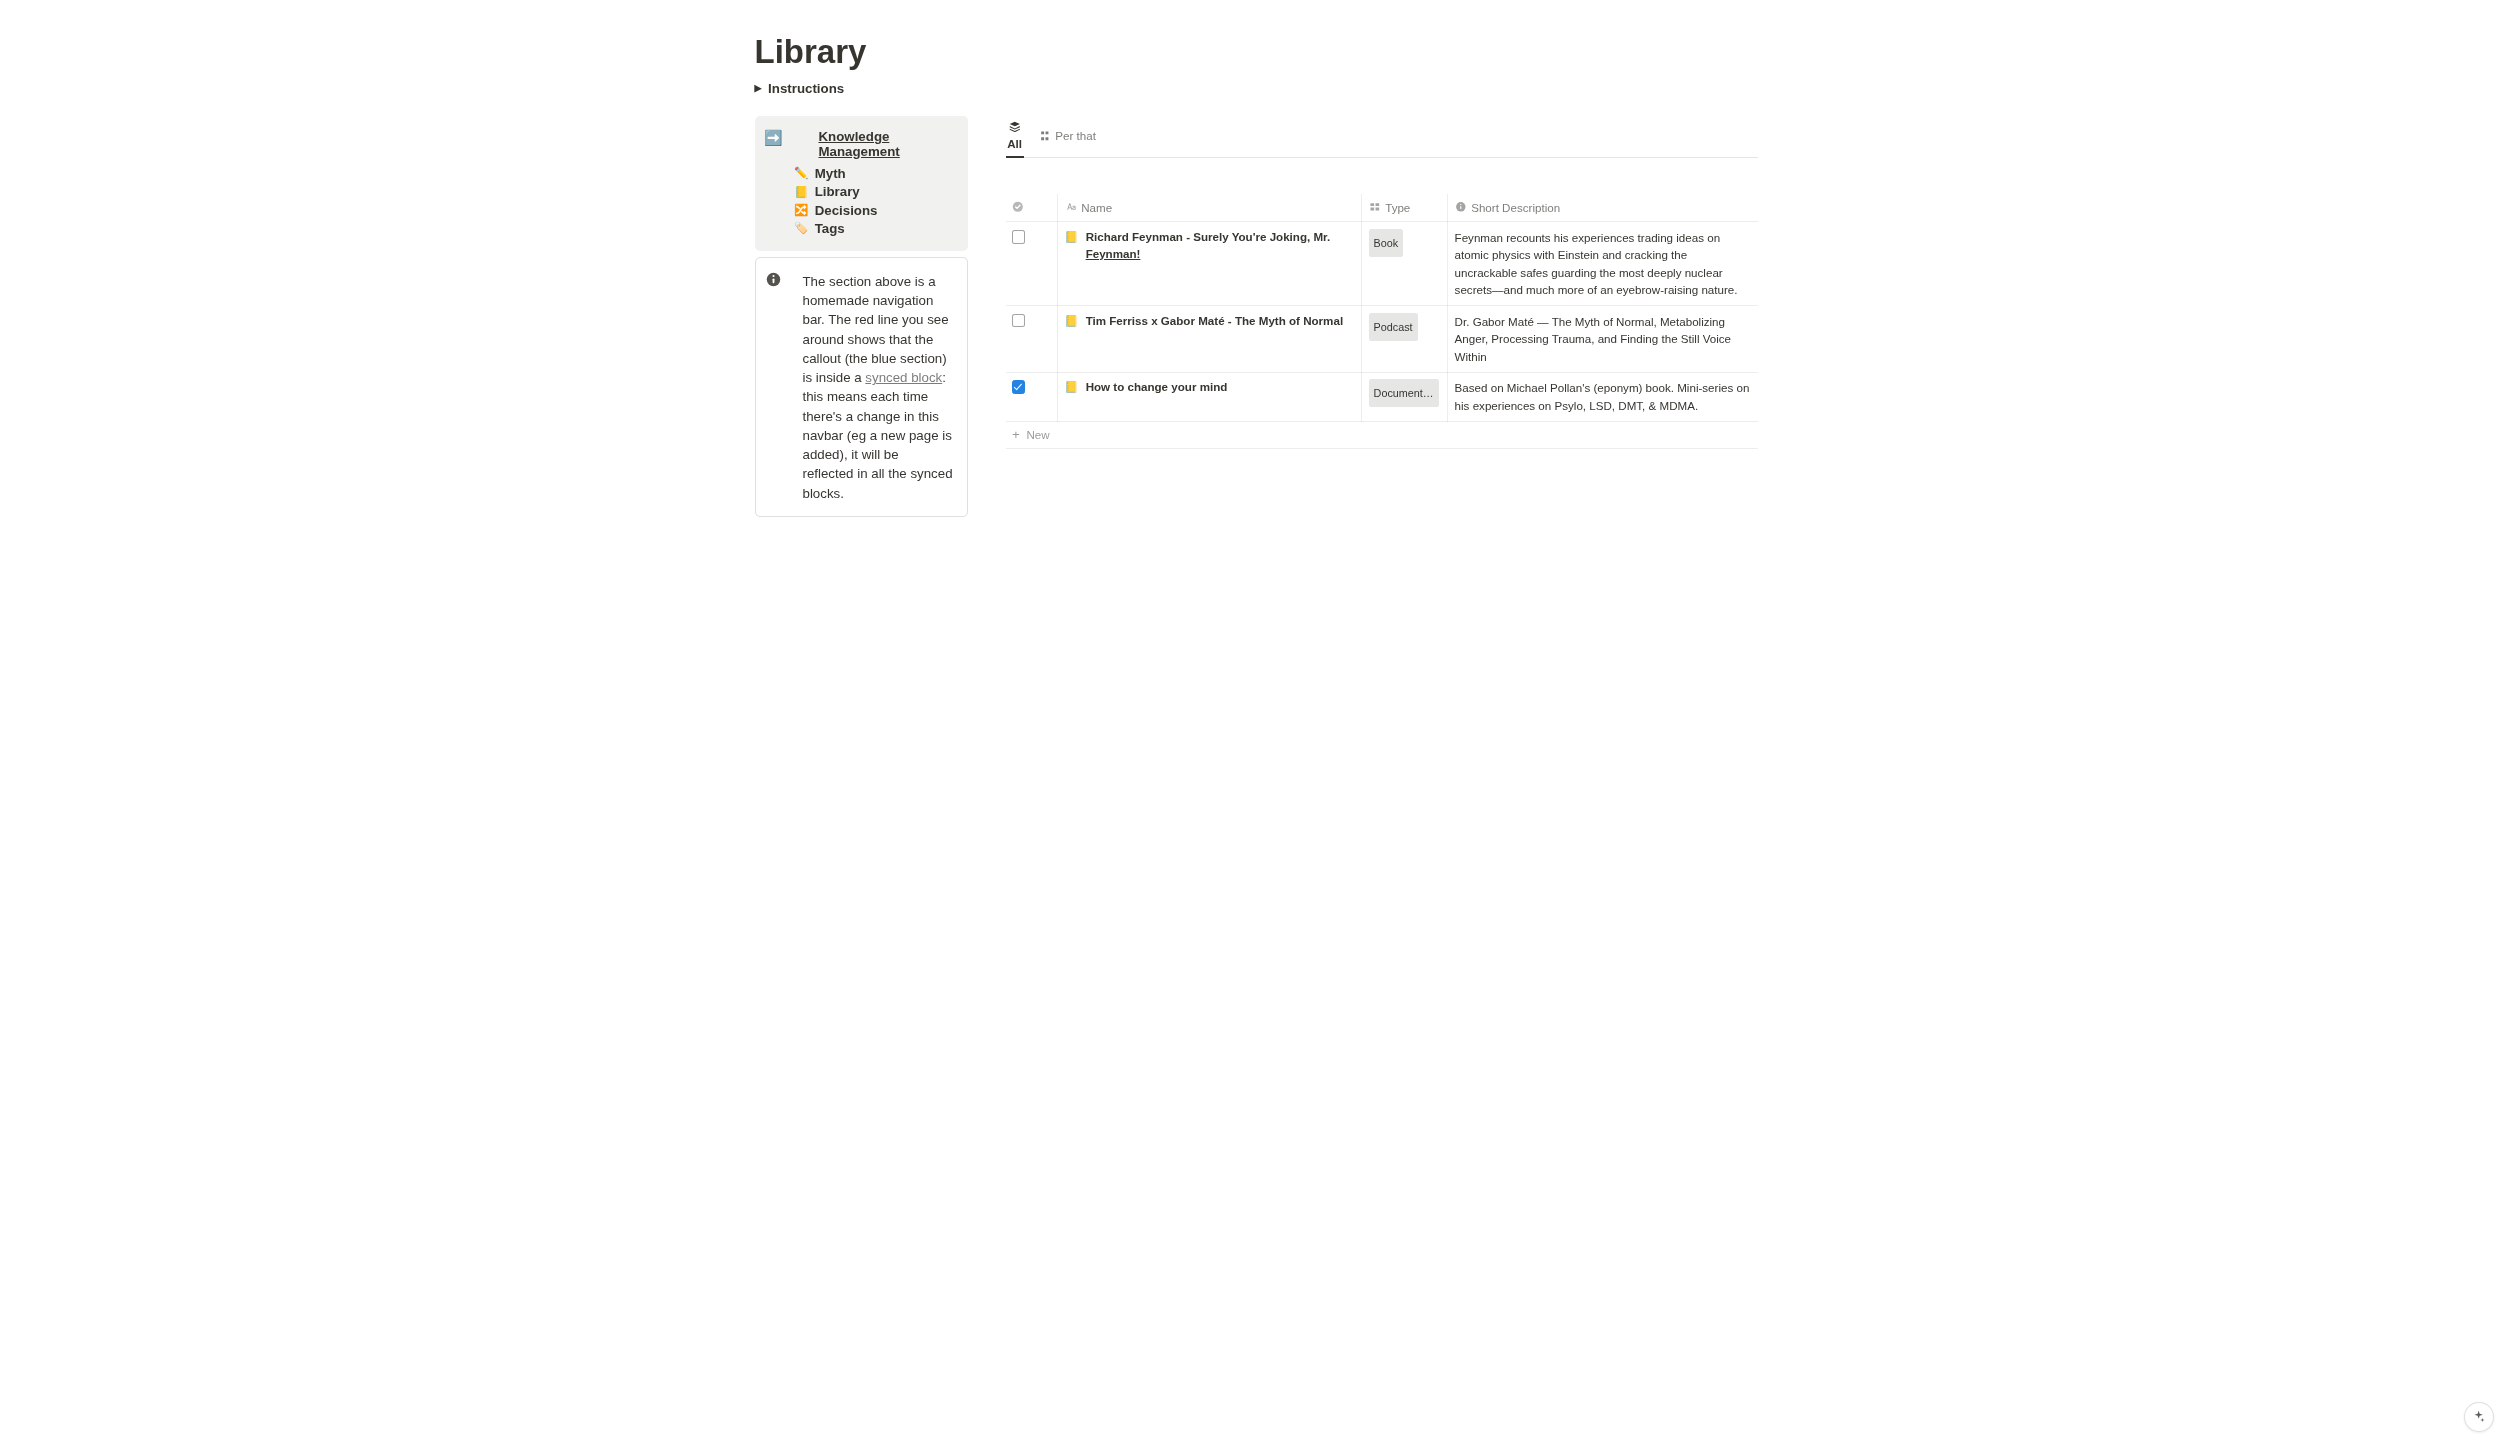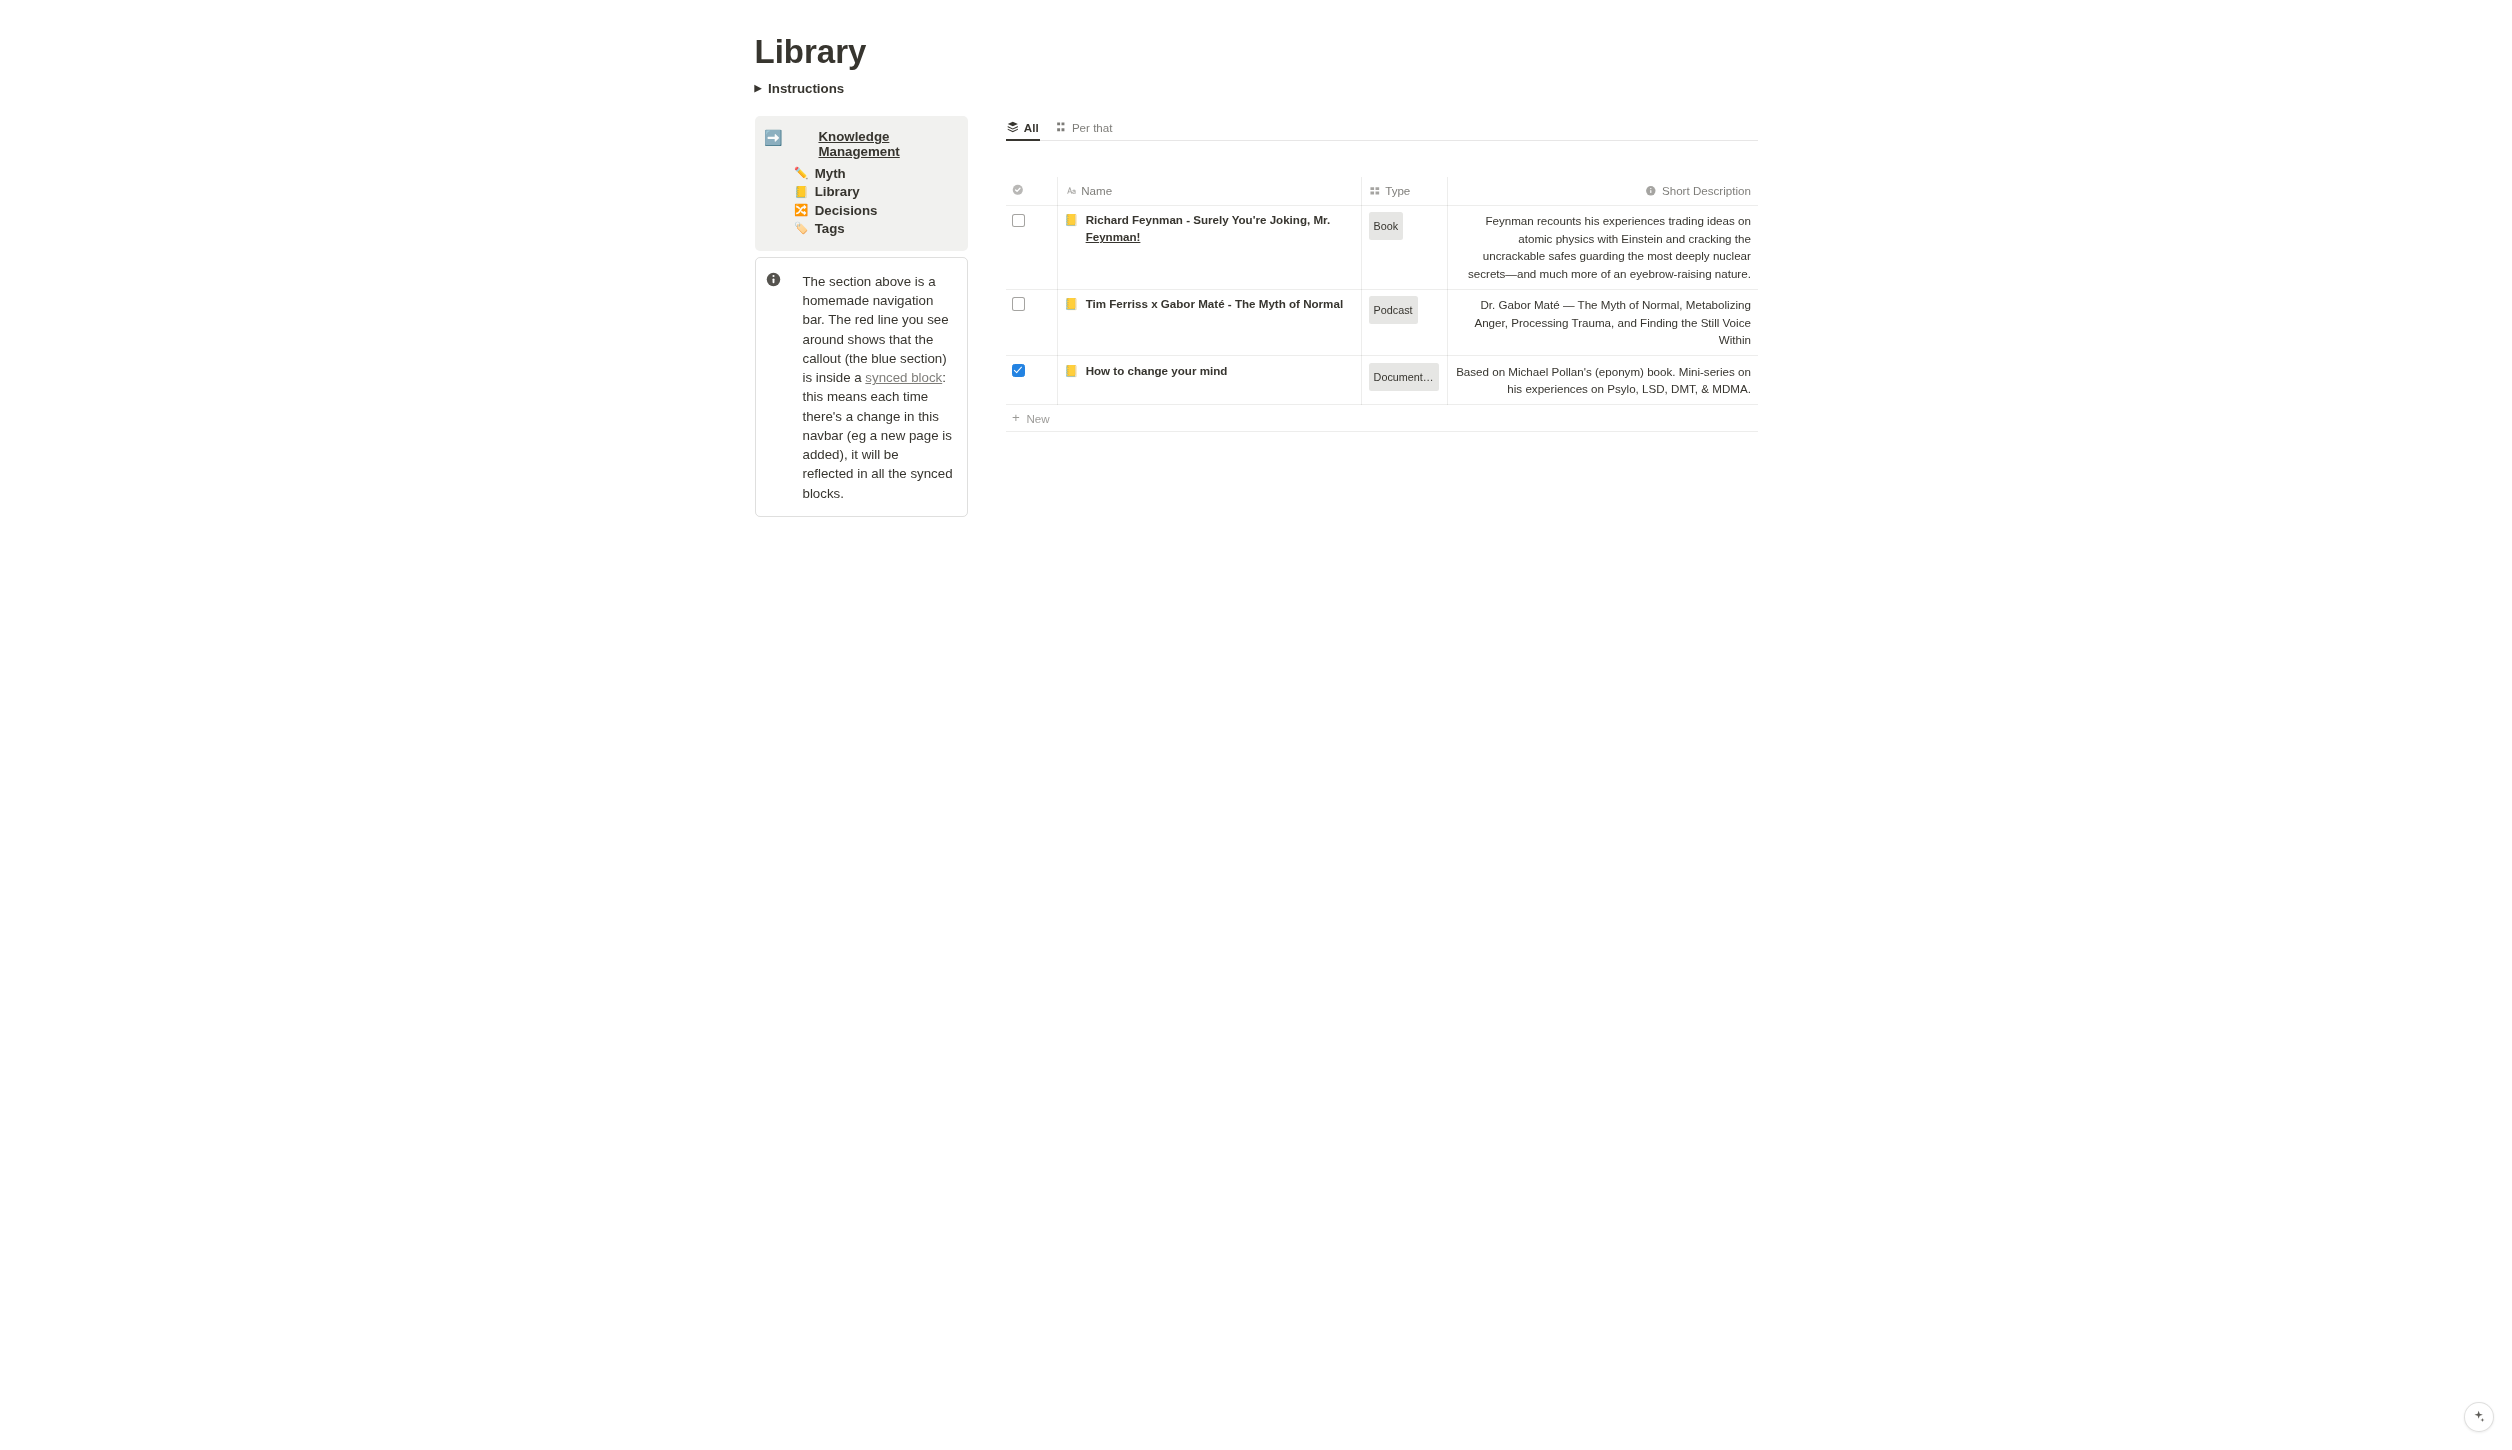--- a/index.html
+++ b/index.html
@@ -94,21 +94,21 @@
     font-size: 11.6px;
   }
   .tab {
     display: flex; align-items: center; gap: 5px;
     padding: 5px 1.7px 6.6px 1.7px;
     cursor: pointer;
     color: rgba(55,53,47,0.65);
     font-weight: 500;
     position: relative;
   }
-  .tab.active { color: rgb(55,53,47); font-weight: 600; }
+  .tab.active { color: rgb(55,53,47); font-weight: 600; flex-direction: column; }
   .tab.active::after {
     content: "";
     position: absolute;
     left: 0; right: 0; bottom: -0.8px;
     height: 1.7px; background: rgb(55,53,47);
   }
   .tab svg { width: 11.6px; height: 11.6px; fill: currentColor; }
 
   .table {
     width: 100%;
@@ -122,21 +122,21 @@
     text-align: left;
     vertical-align: top;
     padding: 6.6px 6.6px;
   }
   .table th {
     color: rgba(55,53,47,0.65);
     font-weight: 400;
     font-size: 11.6px;
     white-space: nowrap;
   }
-  .table th:last-child, .table td:last-child { border-right: none; text-align: right; }
+  .table th:last-child, .table td:last-child { border-right: none; }
   .col-check { width: 52px; text-align: right; padding-right: 10px; }
   .col-name  { width: 304px; }
   .col-type  { width: 86px; }
   .hdr-ic { display: inline-flex; align-items: center; gap: 5px; }
   .hdr-ic svg { width: 11.6px; height: 11.6px; fill: rgba(55,53,47,0.45); }
   .chk {
     display: inline-block; width: 13.3px; height: 13.3px;
     border: 1.2px solid rgba(55,53,47,0.45);
     border-radius: 2.5px;
     vertical-align: middle;

